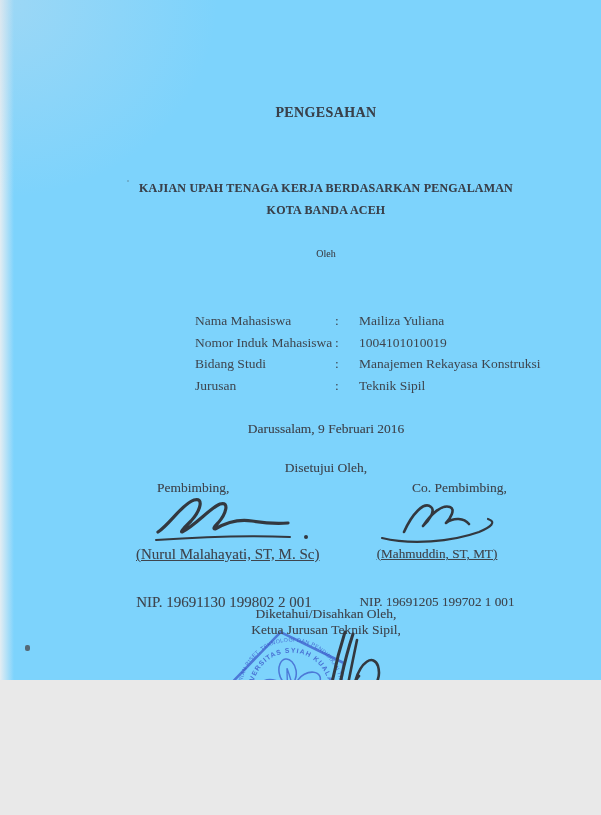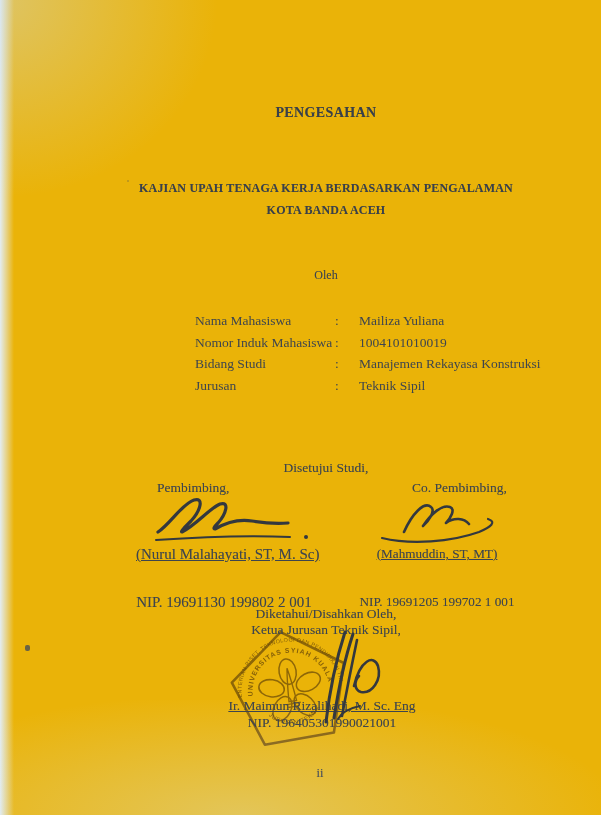--- a/index.html
+++ b/index.html
@@ -1,39 +1,39 @@
 <!DOCTYPE html>
 <html><head>
 <meta charset="utf-8">
 <style>
   html,body{margin:0;padding:0;background:#e9e9e9;}
   .page{
     position:relative;
-    width:601px;height:815px;
+    width:601px;height:680px;
     margin:0 auto;
-    background:#eab308;
+    background:#7dd3fc;
     font-family:"Liberation Serif","DejaVu Serif",serif;
     color:#3e454e;
     overflow:hidden;
     text-decoration:underline;
   }
   
   .edge-strip{position:absolute;left:0;top:0;width:14px;height:815px;
     background:linear-gradient(to right,#e3edf3,rgba(255,255,255,0));}
   .corner-tint{position:absolute;left:0;top:0;width:220px;height:200px;
     background:radial-gradient(ellipse at 0% 0%,rgba(205,222,235,.4),rgba(255,255,255,0) 70%);}
   .bottom-tint{position:absolute;left:0;top:700px;width:601px;height:115px;
     background:radial-gradient(ellipse at 40% 100%,rgba(214,232,240,.35),rgba(255,255,255,0) 75%);}
   .speck{position:absolute;background:#4a4f55;border-radius:2px;opacity:.8;}
 
   .c{position:absolute;left:51px;width:550px;text-align:center;}
   .b{font-weight:bold;}
   .heading{top:105px;font-size:14px;letter-spacing:.4px;color:#39404a;}
   .thesis-title{top:177px;font-size:12px;line-height:22px;letter-spacing:.2px;color:#39404a;}
-  .oleh{top:268px;font-size:12px;}
+  .oleh{top:248px;font-size:10px;}
 
   .student-table{position:absolute;left:195px;top:313px;width:320px;font-size:13.5px;}
   .srow{position:relative;height:21.6px;}
   .srow .lbl{position:absolute;left:0;top:0;white-space:nowrap;}
   .srow .colon{position:absolute;left:140px;top:0;}
   .srow .val{position:absolute;left:147px;top:0;white-space:nowrap;margin-left:17px;}
 
   .dateline{top:421px;font-size:13.5px;}
   .approve-heading{top:460px;font-size:13.5px;}
 
@@ -99,22 +99,23 @@
       <span class="colon">:</span>
       <span class="val">Manajemen Rekayasa Konstruksi</span>
     </div>
     <div class="srow">
       <span class="lbl">Jurusan</span>
       <span class="colon">:</span>
       <span class="val">Teknik Sipil</span>
     </div>
   </div>
 
+  <div class="c dateline">Darussalam, 9 Februari 2016</div>
 
-  <div class="c approve-heading">Disetujui Studi,</div>
+  <div class="c approve-heading">Disetujui Oleh,</div>
 
   <div class="role role-left">Pembimbing,</div>
   <div class="role role-right">Co. Pembimbing,</div>
 
   <svg class="sig sig-left" viewBox="0 0 170 56">
     <g stroke="#33383f">
       <path stroke-width="3.2" d="M10 40 C 22 32, 34 12, 46 8 C 56 5, 53 18, 43 29 C 37 35, 32 40, 34 40 C 48 33, 62 16, 72 12 C 82 9, 78 22, 70 31 C 66 35, 65 37, 67 37 C 79 30, 92 27, 104 29 C 116 31, 128 32, 140 31"></path>
       <path stroke-width="2" d="M8 48 C 50 45, 100 43, 142 45"></path>
       <circle cx="158" cy="45" r="2" fill="#33383f" stroke="none"></circle>
     </g>

